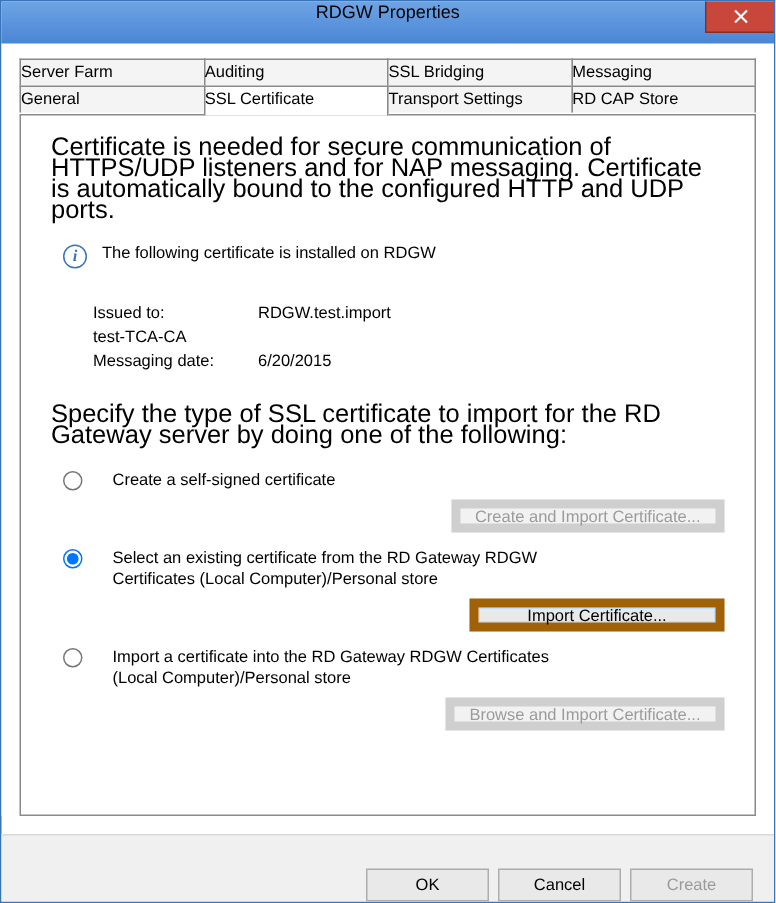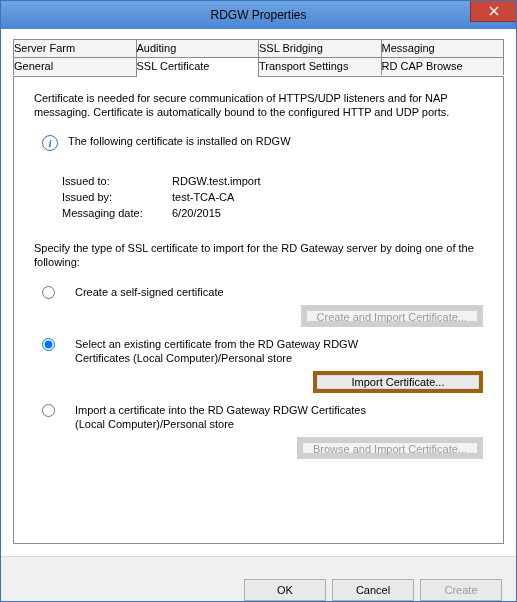--- a/index.html
+++ b/index.html
@@ -1,43 +1,43 @@
 <!DOCTYPE html>
 <html><head>
 <meta charset="utf-8">
 <style>
   html,body{margin:0;padding:0;font-family:"Segoe UI",Tahoma,sans-serif;font-size:11px;color:#000;background:#fff}
   .window{width:517px;height:602px;box-sizing:border-box;border:1px solid #3a74b8;background:#fff;position:relative}
-  .titlebar{height:28px;background:linear-gradient(#6ea4e4,#4a86d6);display:flex;align-items:center;justify-content:center;position:relative}
+  .titlebar{height:28px;background:linear-gradient(#6ea4e4,#4a86d6);display:flex;justify-content:center;position:relative}
   .titlebar .title{font-size:12px;color:#000}
   .titlebar .close{position:absolute;top:0;right:0;width:45px;height:20px;background:#c9463a;display:flex;align-items:center;justify-content:center;border:1px solid #8a2e25;border-top:none;border-right:none}
   .titlebar .close svg{stroke:#fff;stroke-width:1.4}
   .body{background:#fff;padding:10px 12px 0 12px;box-sizing:border-box}
   .tabstrip{position:relative;height:38px}
   .tabs-row{display:flex;position:absolute;left:0;right:0}
   .tabs-row.row1{top:0}
   .tabs-row.row2{top:18px}
   .tab{flex:1;border:1px solid #8a8a8a;border-bottom:none;background:#fff;font-size:11px;line-height:17px;height:18px;box-sizing:border-box;cursor:default;margin-left:-1px}
   .tab:first-child{margin-left:0}
   .tab.active{background:#fff;height:20px;position:relative;z-index:2}
   .tab.inactive{background:#f4f4f4}
   .panel{border:1px solid #8a8a8a;padding:14px 20px 20px 20px;min-height:468px;box-sizing:border-box;background:#fff;margin-top:-1px}
-  .para{font-size:11px;line-height:14px;margin-bottom:16px}
+  .para{font-size:17px;line-height:14px;margin-bottom:16px}
   .info-row{display:flex;align-items:flex-start;gap:10px;margin:6px 0 24px 8px}
   .info-row .icon{width:16px;height:16px;border:1px solid #3a74b8;border-radius:50%;display:flex;align-items:center;justify-content:center;color:#3a74b8;font-weight:bold;font-style:italic;font-family:Georgia,serif;font-size:11px;box-sizing:border-box}
   .cert-details{margin:0 0 22px 28px}
   .cert-details .row{display:flex;margin-bottom:4px}
   .cert-details .lbl{width:110px}
   .opt{display:flex;gap:20px;align-items:flex-start;margin:8px 0 6px 8px}
   .opt input[type=radio]{margin:1px 0 0 0}
   .opt .txt{max-width:320px;line-height:14px}
   .btn-row{display:flex;justify-content:flex-end;margin:4px 0 10px 0}
   .btn{min-width:170px;height:22px;border:6px solid #15803d;background:#e9e9e9;font-size:11px;padding:0 10px;cursor:default}
   .btn:disabled{color:#9b9b9b;background:#f2f2f2;border-color:#cfcfcf}
-  .btn.highlight{border:4px solid #a16207;box-shadow:inset 0 0 0 1px #bfe0ff;background:#e9e9e9}
+  .btn.highlight{border:6px solid #a16207;box-shadow:inset 0 0 0 1px #bfe0ff;background:#e9e9e9}
   .footer{position:absolute;bottom:0;left:0;right:0;height:44px;background:#f0f0f0;border-top:1px solid #d9d9d9;display:flex;align-items:flex-end;justify-content:flex-end;gap:6px;padding:0 14px}
   .footer .fbtn{min-width:82px;height:22px;border:1px solid #adadad;background:#e9e9e9;font-size:11px;cursor:default}
   .footer .fbtn:disabled{color:#9b9b9b}
 </style>
 </head>
 <body>
 
 <div class="window">
   <div class="titlebar">
     <span class="title">RDGW Properties</span>
@@ -54,39 +54,38 @@
       <div class="tabs-row row1">
         <div class="tab inactive">Server Farm</div>
         <div class="tab inactive">Auditing</div>
         <div class="tab inactive">SSL Bridging</div>
         <div class="tab inactive">Messaging</div>
       </div>
       <div class="tabs-row row2">
         <div class="tab inactive">General</div>
         <div class="tab active">SSL Certificate</div>
         <div class="tab inactive">Transport Settings</div>
-        <div class="tab inactive">RD CAP Browse</div>
+        <div class="tab inactive">RD CAP Store</div>
       </div>
     </div>
 
     <div class="panel">
       <div class="para">Certificate is needed for secure communication of HTTPS/UDP listeners and for NAP messaging. Certificate is automatically bound to the configured HTTP and UDP ports.</div>
 
       <div class="info-row">
         <div class="icon">i</div>
         <div>The following certificate is installed on RDGW</div>
       </div>
 
       <div class="cert-details">
         <div class="row">
           <span class="lbl">Issued to:</span>
           <span>RDGW.test.import</span>
         </div>
         <div class="row">
-          <span class="lbl">Issued by:</span>
           <span>test-TCA-CA</span>
         </div>
         <div class="row">
           <span class="lbl">Messaging date:</span>
           <span>6/20/2015</span>
         </div>
       </div>
 
       <div class="para">Specify the type of SSL certificate to import for the RD Gateway server by doing one of the following:</div>
 

